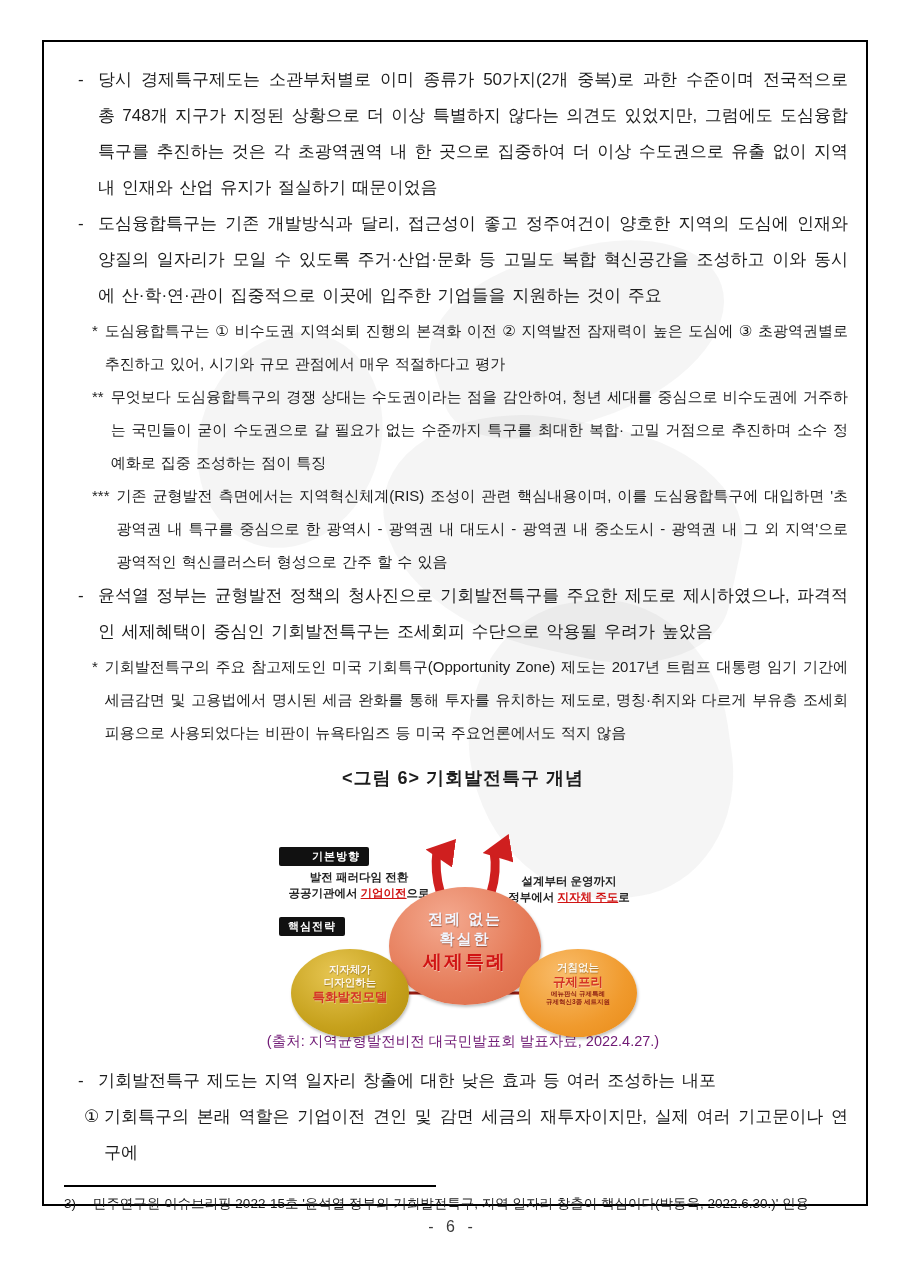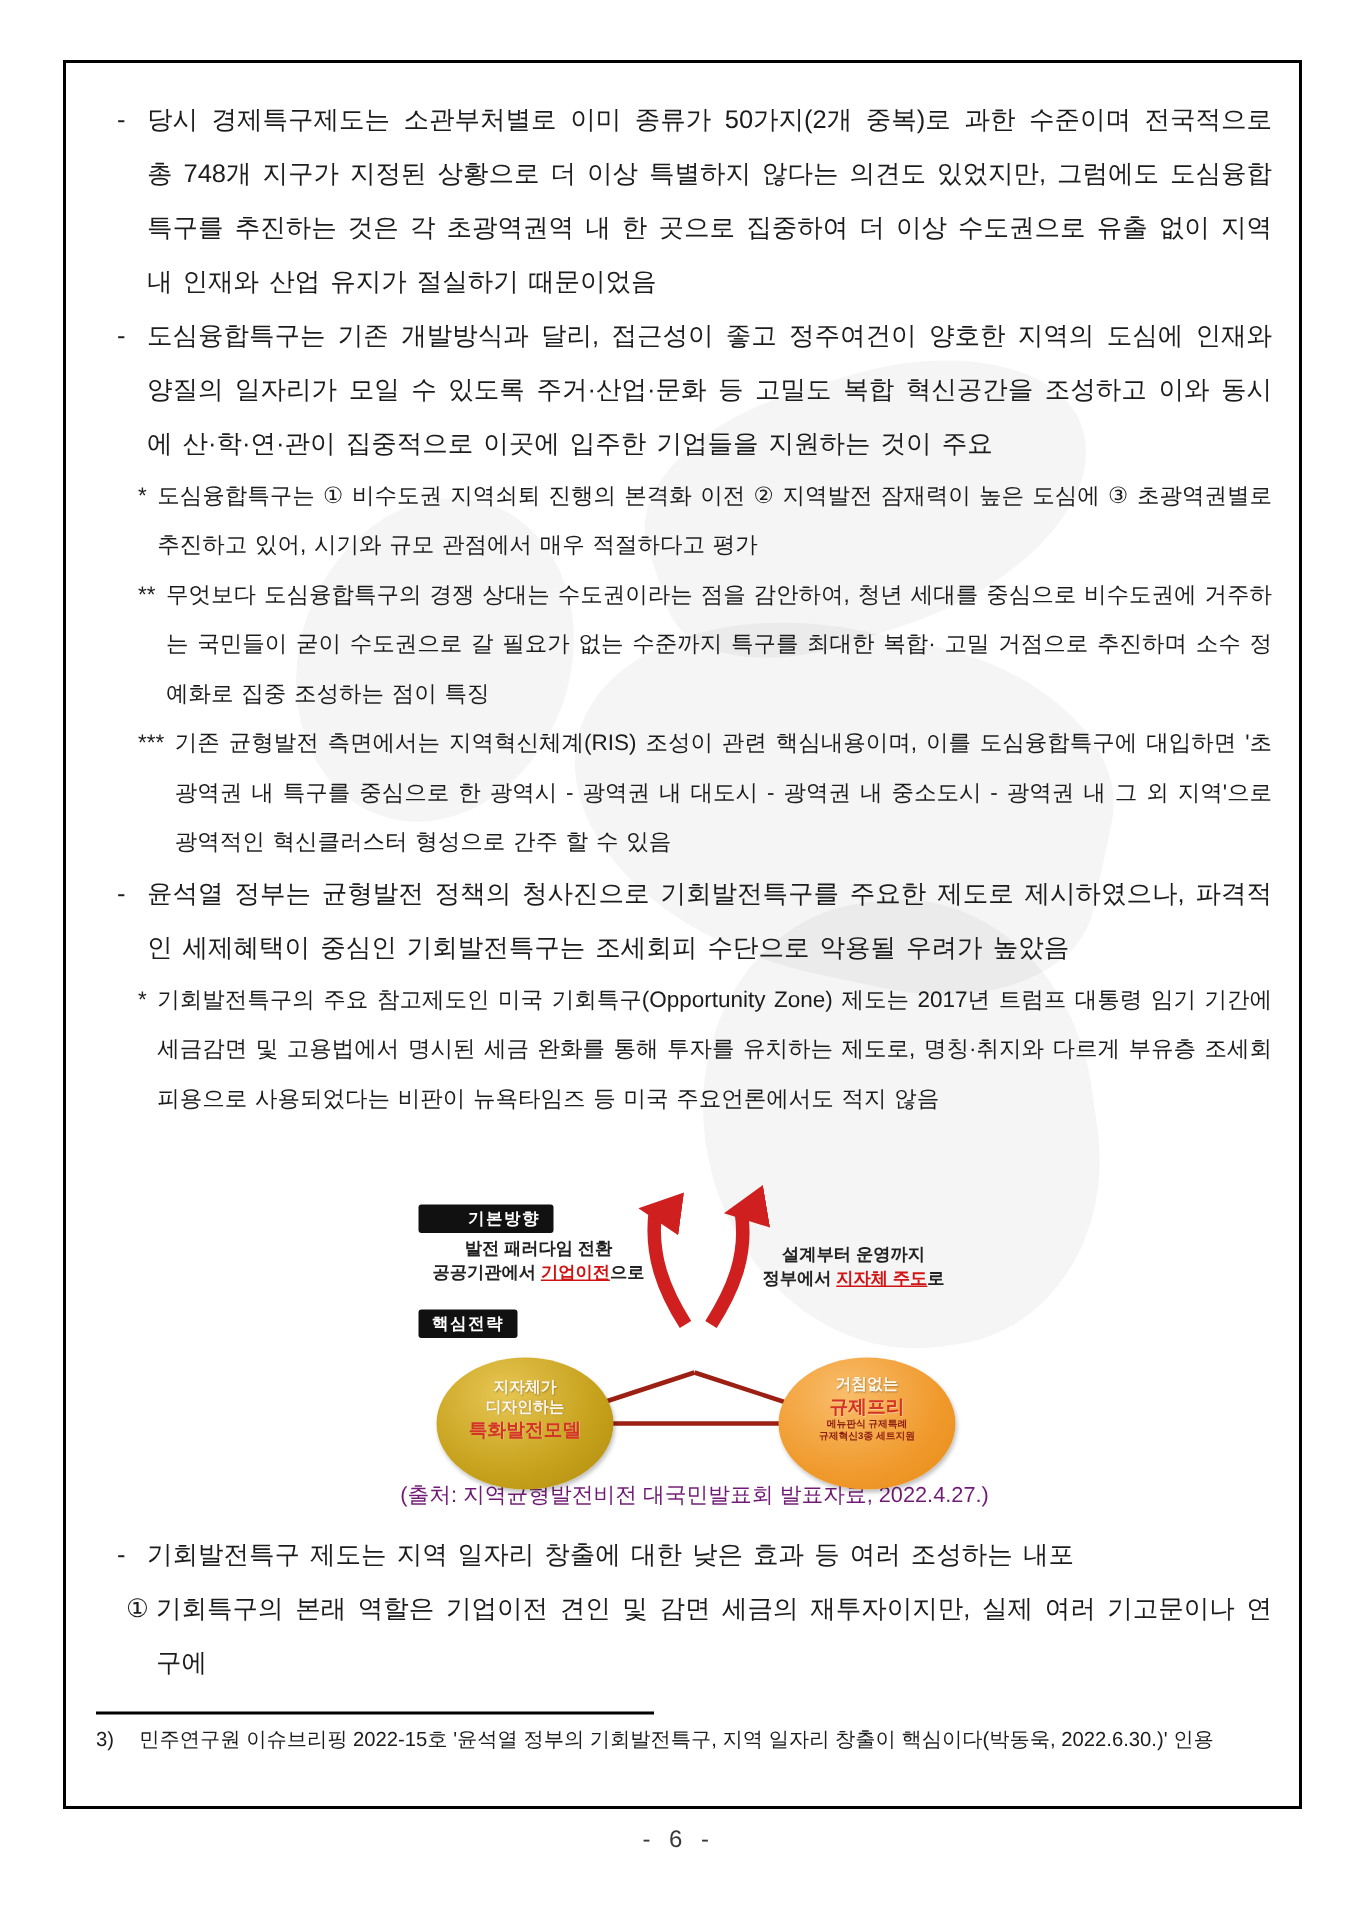--- a/index.html
+++ b/index.html
@@ -115,20 +115,21 @@
     <div class="para">
       <span class="marker">-</span>
       <span class="ptext">윤석열 정부는 균형발전 정책의 청사진으로 기회발전특구를 주요한 제도로 제시하였으나, 파격적인 세제혜택이 중심인 기회발전특구는 조세회피 수단으로 악용될 우려가 높았음</span>
     </div>
 
     <div class="note">
       <span class="marker">*</span>
       <span class="ptext">기회발전특구의 주요 참고제도인 미국 기회특구(Opportunity Zone) 제도는 2017년 트럼프 대통령 임기 기간에 세금감면 및 고용법에서 명시된 세금 완화를 통해 투자를 유치하는 제도로, 명칭·취지와 다르게 부유층 조세회피용으로 사용되었다는 비판이 뉴욕타임즈 등 미국 주요언론에서도 적지 않음</span>
     </div>
 
+    <div class="fig-title">&lt;그림 6&gt; 기회발전특구 개념</div>
 
     <div class="figure">
       <svg class="fig-svg" viewBox="0 0 380 222">
         <defs>
           <marker id="ah" viewBox="0 0 10 10" refX="5" refY="4" markerWidth="3.2" markerHeight="3.2" orient="auto-start-reverse">
             <path d="M0,10 L5,0 L10,10 z" fill="#cf1f1f"></path>
           </marker>
         </defs>
         <line x1="190" y1="160" x2="80" y2="196" stroke="#9c1f14" stroke-width="3"></line>
         <line x1="190" y1="160" x2="300" y2="196" stroke="#9c1f14" stroke-width="3"></line>
@@ -144,20 +145,25 @@
       <div class="side-note side-left">
         <div>발전 패러다임 전환</div>
         <div><span>공공기관에서 </span><span class="em">기업이전</span><span>으로</span></div>
       </div>
 
       <div class="side-note side-right">
         <div>설계부터 운영까지</div>
         <div><span>정부에서 </span><span class="em">지자체 주도</span><span>로</span></div>
       </div>
 
+      <div class="ellipse el-center">
+        <div class="w">전례 없는</div>
+        <div class="w">확실한</div>
+        <div class="r">세제특례</div>
+      </div>
 
       <div class="ellipse el-left el-small">
         <div class="w">지자체가</div>
         <div class="w">디자인하는</div>
         <div class="r">특화발전모델</div>
       </div>
 
       <div class="ellipse el-right el-small">
         <div class="w">거침없는</div>
         <div class="r">규제프리</div>

